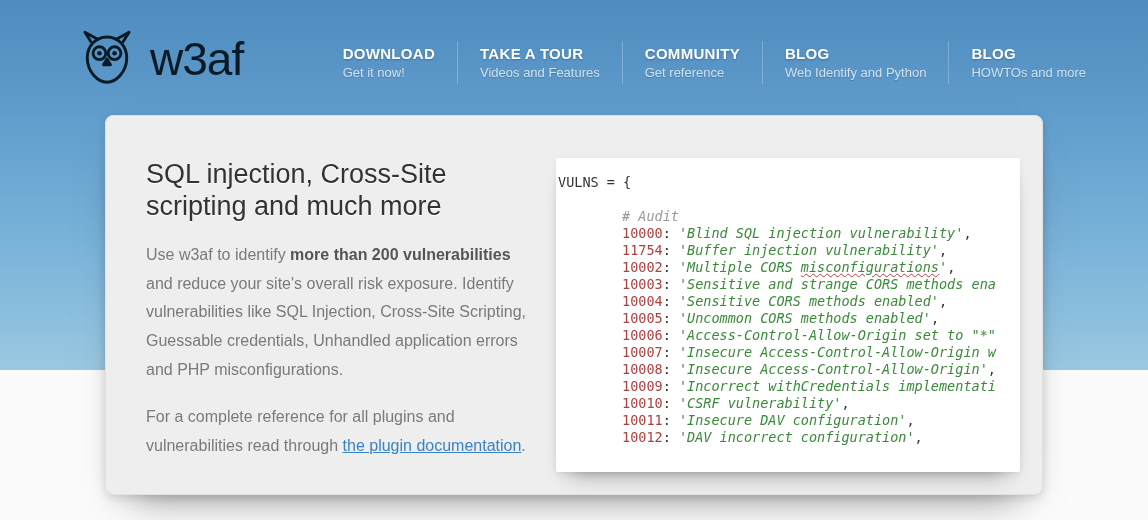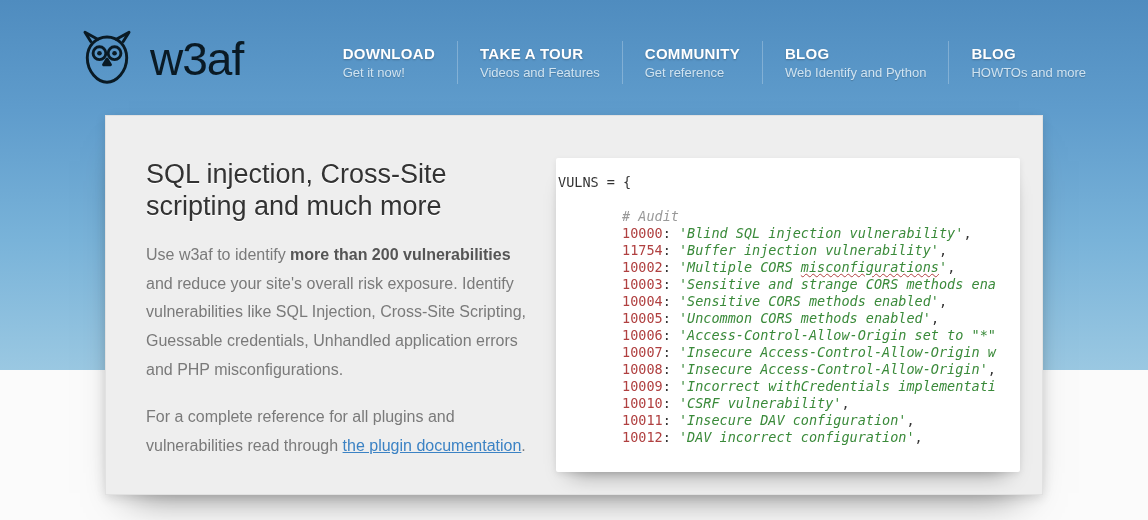--- a/index.html
+++ b/index.html
@@ -38,21 +38,21 @@
     padding: 4px 22px; border-left:1px solid rgba(255,255,255,0.25);
     cursor:pointer; white-space: nowrap;
   }
   .nav-item:first-child { border-left:none; }
   .nav-title { font-size: 15px; font-weight: 700; color:#fff; text-shadow:0 1px 2px rgba(0,0,0,0.25); letter-spacing:.3px;}
   .nav-sub   { font-size: 13px; color: #cfe3f1; margin-top:3px; text-shadow:0 1px 1px rgba(0,0,0,0.2);}
 
   
   .card {
     position:absolute; top:115px; left:105px; right:105px; height:380px;
-    background:#eeeeee; border:1px solid #e1e1e1; border-radius:0;
+    background:#eeeeee; border:1px solid #e1e1e1; border-radius:8px;
     box-shadow: 0 22px 40px -24px rgba(0,0,0,.55), 0 3px 10px rgba(0,0,0,.12);
     display:flex; padding:42px 22px 22px 40px; gap:30px; overflow:hidden;
   }
   .card-left { flex:0 0 380px; color:#4b4b4b; }
   .card-left h1 { font-size:27px; color:#333; font-weight:400; line-height:1.2; text-shadow:0 1px 0 #fff; }
   .card-left p { font-size:16px; line-height:1.8; margin-top:18px; color:#7a7a7a;}
   .card-left b { color:#555; font-weight:700;}
   .card-left a { color:#3b82c4; text-decoration:underline; cursor:pointer;}
 
   .code-panel {

